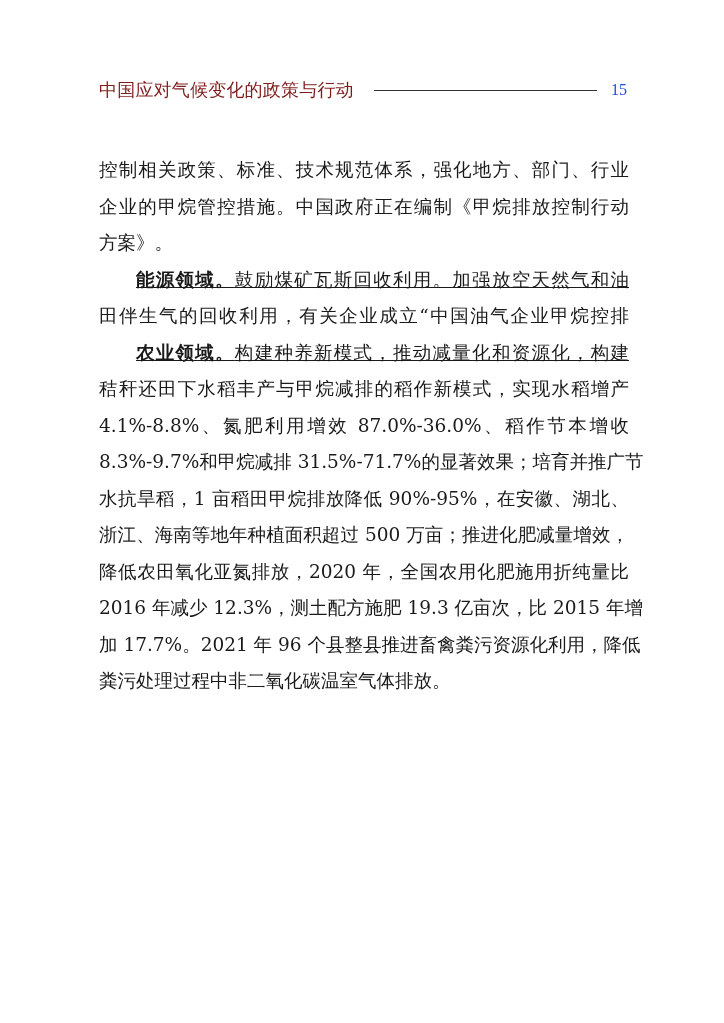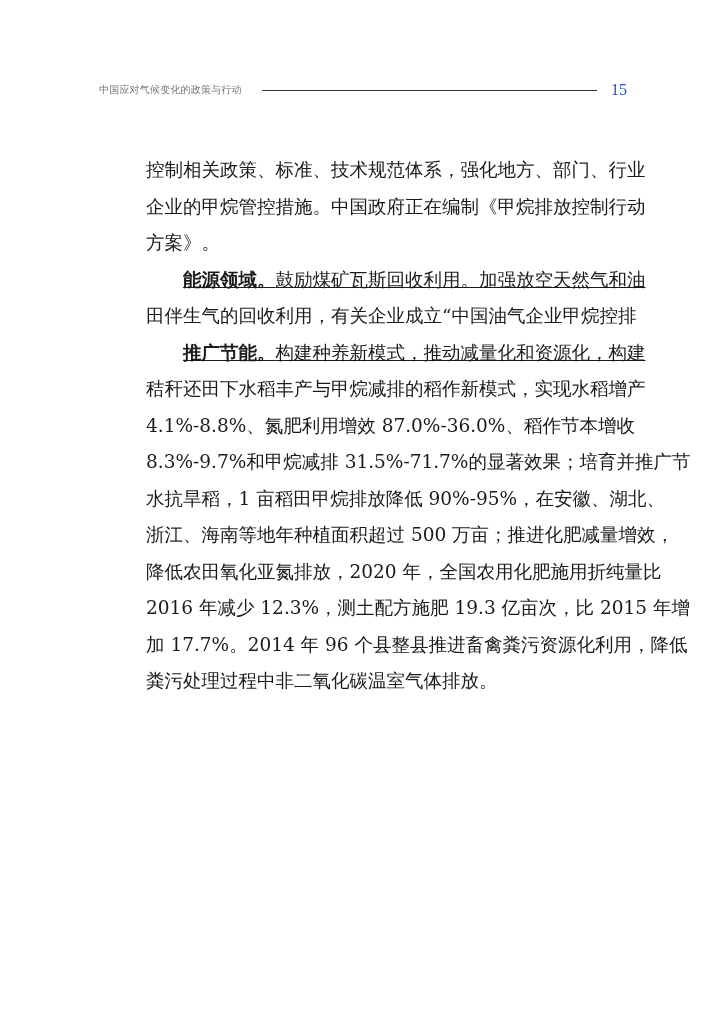--- a/index.html
+++ b/index.html
@@ -1,22 +1,22 @@
 <!DOCTYPE html>
 <html><head>
 <meta charset="utf-8">
 <style>
   html, body { margin: 0; padding: 0; background: #ffffff; }
   body { width: 724px; height: 1023px; position: relative; overflow: hidden; font-family: "DejaVu Serif", "Liberation Serif", serif; color: #1a1a1a; }
   .running-header { position: absolute; top: 80px; left: 99px; width: 528px; height: 20px; display: flex; align-items: center; }
-  .header-title { font-family: "DejaVu Sans", "Liberation Sans", sans-serif; font-size: 10px; color: #737373; letter-spacing: 0.2px; white-space: nowrap; }
+  .header-title { font-family: "DejaVu Sans", "Liberation Sans", sans-serif; font-size: 18px; color: #7f1d1d; letter-spacing: 0.2px; white-space: nowrap; }
   .header-rule { flex: 1; height: 0; border-top: 1.2px solid #333; margin: 0 14px 0 20px; }
   .page-number { font-family: "Liberation Serif", serif; font-size: 16px; color: #1d4ed8; }
   .body-text { position: absolute; top: 152px; left: 99px; width: 530px; font-size: 18.5px; line-height: 36.5px; }
-  .line { display: block; white-space: nowrap; height: 36.5px; text-align: justify; text-align-last: justify; margin-left: 47px; }
+  .line { display: block; white-space: nowrap; height: 36.5px; text-align: justify; text-align-last: justify; }
   .line.last { text-align-last: left; }
   .indent { padding-left: 37px; text-decoration: underline; }
   .bold { font-family: "DejaVu Sans", "Liberation Sans", sans-serif; font-weight: bold; }
 </style>
 </head>
 <body>
 
 <div class="running-header">
   <span class="header-title">中国应对气候变化的政策与行动</span>
   <span class="header-rule"></span>
@@ -25,23 +25,23 @@
 
 <div class="body-text">
 
   <span class="line">控制相关政策、标准、技术规范体系，强化地方、部门、行业</span>
   <span class="line">企业的甲烷管控措施。中国政府正在编制《甲烷排放控制行动</span>
   <span class="line last">方案》。</span>
 
   <span class="line indent"><span class="bold">能源领域。</span><span>鼓励煤矿瓦斯回收利用。加强放空天然气和油</span></span>
   <span class="line">田伴生气的回收利用，有关企业成立“中国油气企业甲烷控排</span>
 
-  <span class="line indent"><span class="bold">推广节能。</span><span>构建种养新模式，推动减量化和资源化，构建</span></span>
+  <span class="line indent"><span class="bold">农业领域。</span><span>构建种养新模式，推动减量化和资源化，构建</span></span>
   <span class="line">秸秆还田下水稻丰产与甲烷减排的稻作新模式，实现水稻增产</span>
   <span class="line">4.1%-8.8%、氮肥利用增效 87.0%-36.0%、稻作节本增收</span>
   <span class="line">8.3%-9.7%和甲烷减排 31.5%-71.7%的显著效果；培育并推广节</span>
   <span class="line">水抗旱稻，1 亩稻田甲烷排放降低 90%-95%，在安徽、湖北、</span>
   <span class="line">浙江、海南等地年种植面积超过 500 万亩；推进化肥减量增效，</span>
   <span class="line">降低农田氧化亚氮排放，2020 年，全国农用化肥施用折纯量比</span>
   <span class="line">2016 年减少 12.3%，测土配方施肥 19.3 亿亩次，比 2015 年增</span>
-  <span class="line">加 17.7%。2014 年 96 个县整县推进畜禽粪污资源化利用，降低</span>
+  <span class="line">加 17.7%。2021 年 96 个县整县推进畜禽粪污资源化利用，降低</span>
   <span class="line last">粪污处理过程中非二氧化碳温室气体排放。</span>
 </div>
 
 </body></html>

